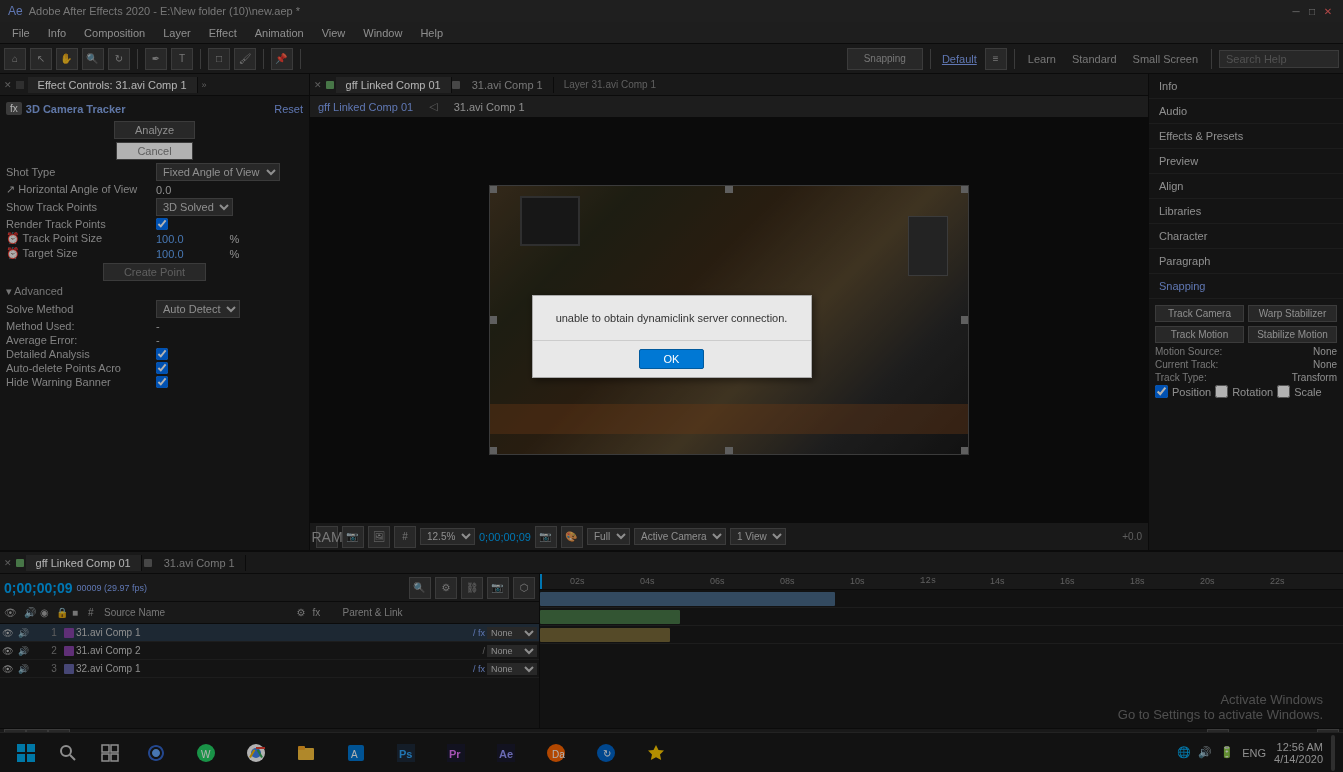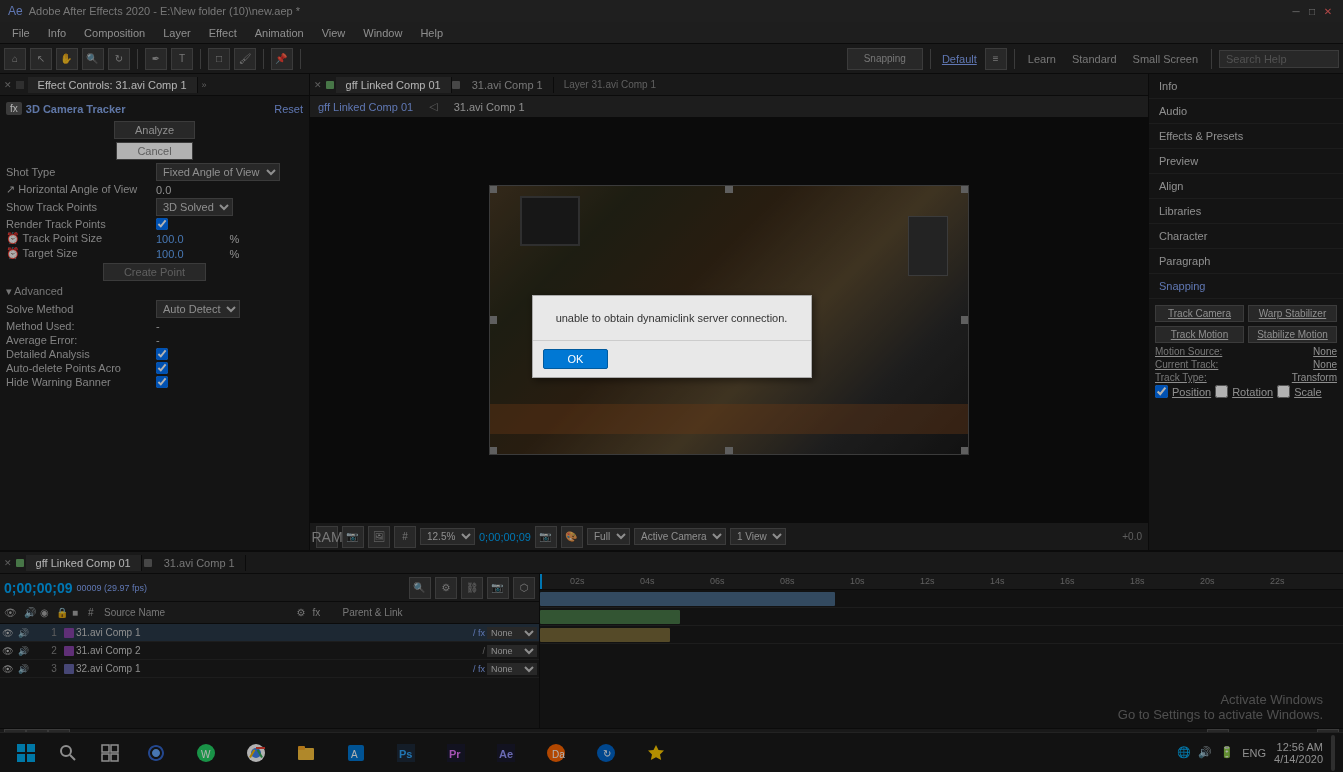--- a/index.html
+++ b/index.html
@@ -103,21 +103,21 @@
     .timeline-bar { position: absolute; height: 14px; top: 2px; background: #4a6a8a; border-radius: 1px; }
     .timeline-marker { position: absolute; top: 0; width: 2px; height: 100%; background: #0af; left: 0; }
     .ruler-mark { position: absolute; font-size: 9px; color: #888; top: 2px; }
     #timeline-bottom { height: 22px; background: #252525; display: flex; align-items: center; padding: 0 4px; border-top: 1px solid #111; font-size: 10px; color: #aaa; }
 
     
     #dialog-overlay { position: fixed; top: 0; left: 0; width: 100%; height: 100%; background: rgba(0,0,0,0.3); display: flex; align-items: center; justify-content: center; z-index: 1000; }
     #dialog { background: #e8e8e8; border: 1px solid #aaa; width: 280px; box-shadow: 2px 2px 8px rgba(0,0,0,0.5); }
     #dialog-title { background: #d0d0d0; padding: 6px 10px; font-size: 11px; font-weight: bold; color: #333; border-bottom: 1px solid #bbb; }
     #dialog-body { padding: 16px 20px; color: #333; font-size: 11px; text-align: center; }
-    #dialog-footer { padding: 8px 10px; display: flex; justify-content: flex-start; border-top: 1px solid #ccc; }
+    #dialog-footer { padding: 8px 10px; display: flex; justify-content: center; border-top: 1px solid #ccc; }
     #dialog-ok { background: #0078d4; border: 1px solid #005a9e; color: #fff; padding: 3px 24px; font-size: 11px; cursor: pointer; border-radius: 2px; }
 
     
     #taskbar { height: 40px; background: #1a1a1a; display: flex; align-items: center; justify-content: space-between; padding: 0 8px; border-top: 1px solid #333; position: fixed; bottom: 0; width: 1343px; }
     #taskbar-left { display: flex; align-items: center; gap: 6px; }
     .taskbar-btn { width: 36px; height: 36px; display: flex; align-items: center; justify-content: center; cursor: pointer; border-radius: 3px; }
     .taskbar-app { width: 44px; height: 36px; display: flex; align-items: center; justify-content: center; cursor: pointer; border-radius: 3px; position: relative; }
     #taskbar-right { display: flex; align-items: center; gap: 8px; font-size: 11px; color: #ccc; }
     .activate-watermark { position: fixed; bottom: 50px; right: 20px; color: rgba(200,200,200,0.5); font-size: 13px; text-align: right; pointer-events: none; }
   </style>
@@ -347,21 +347,21 @@
     <div class="right-panel-item">Info</div>
     <div class="right-panel-item">Audio</div>
     <div class="right-panel-item">Effects &amp; Presets</div>
     <div class="right-panel-item">Preview</div>
     <div class="right-panel-item">Align</div>
     <div class="right-panel-item">Libraries</div>
     <div class="right-panel-item">Character</div>
     <div class="right-panel-item">Paragraph</div>
     <div class="right-panel-item active">Snapping</div>
 
-    <div style="padding:4px 0;text-decoration:underline;">
+    <div style="padding:4px 0;">
       <div class="tracker-row">
         <div class="tracker-btn">Track Camera</div>
         <div class="tracker-btn">Warp Stabilizer</div>
       </div>
       <div class="tracker-row">
         <div class="tracker-btn">Track Motion</div>
         <div class="tracker-btn">Stabilize Motion</div>
       </div>
       <div class="tracker-info-row">
         <span class="tracker-label">Motion Source:</span>
@@ -464,21 +464,21 @@
 
     <div id="timeline-right">
 
       <div class="timeline-ruler">
         <div class="timeline-marker"></div>
         <span class="ruler-mark" style="left:30px;">02s</span>
         <span class="ruler-mark" style="left:100px;">04s</span>
         <span class="ruler-mark" style="left:170px;">06s</span>
         <span class="ruler-mark" style="left:240px;">08s</span>
         <span class="ruler-mark" style="left:310px;">10s</span>
-        <span class="ruler-mark" style="left:380px;">12s</span>
+        <span class="ruler-mark" style="left:380px;font-family:Liberation Mono, monospace;">12s</span>
         <span class="ruler-mark" style="left:450px;">14s</span>
         <span class="ruler-mark" style="left:520px;">16s</span>
         <span class="ruler-mark" style="left:590px;">18s</span>
         <span class="ruler-mark" style="left:660px;">20s</span>
         <span class="ruler-mark" style="left:730px;">22s</span>
       </div>
 
       <div class="timeline-track">
         <div class="timeline-bar" style="left:0; width:295px; background:#4a6a8a;"></div>
       </div>

